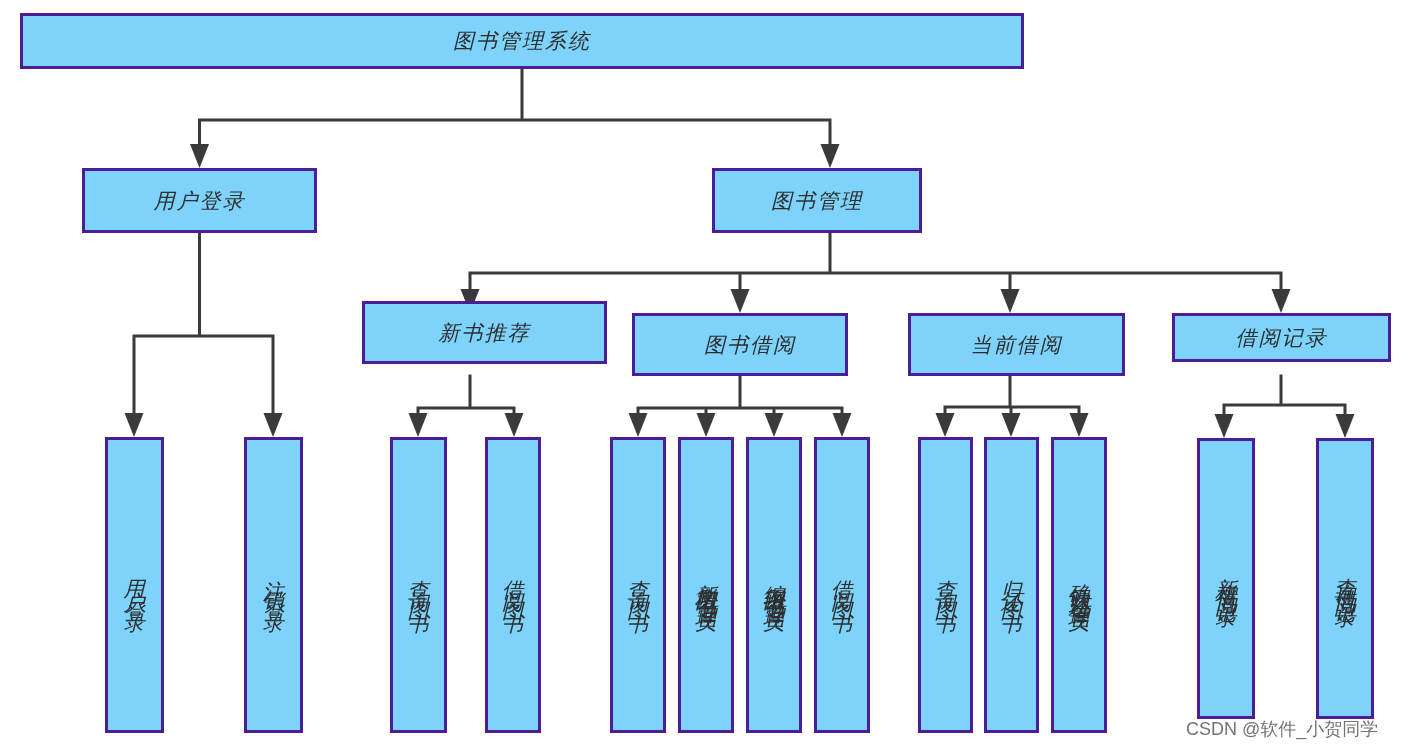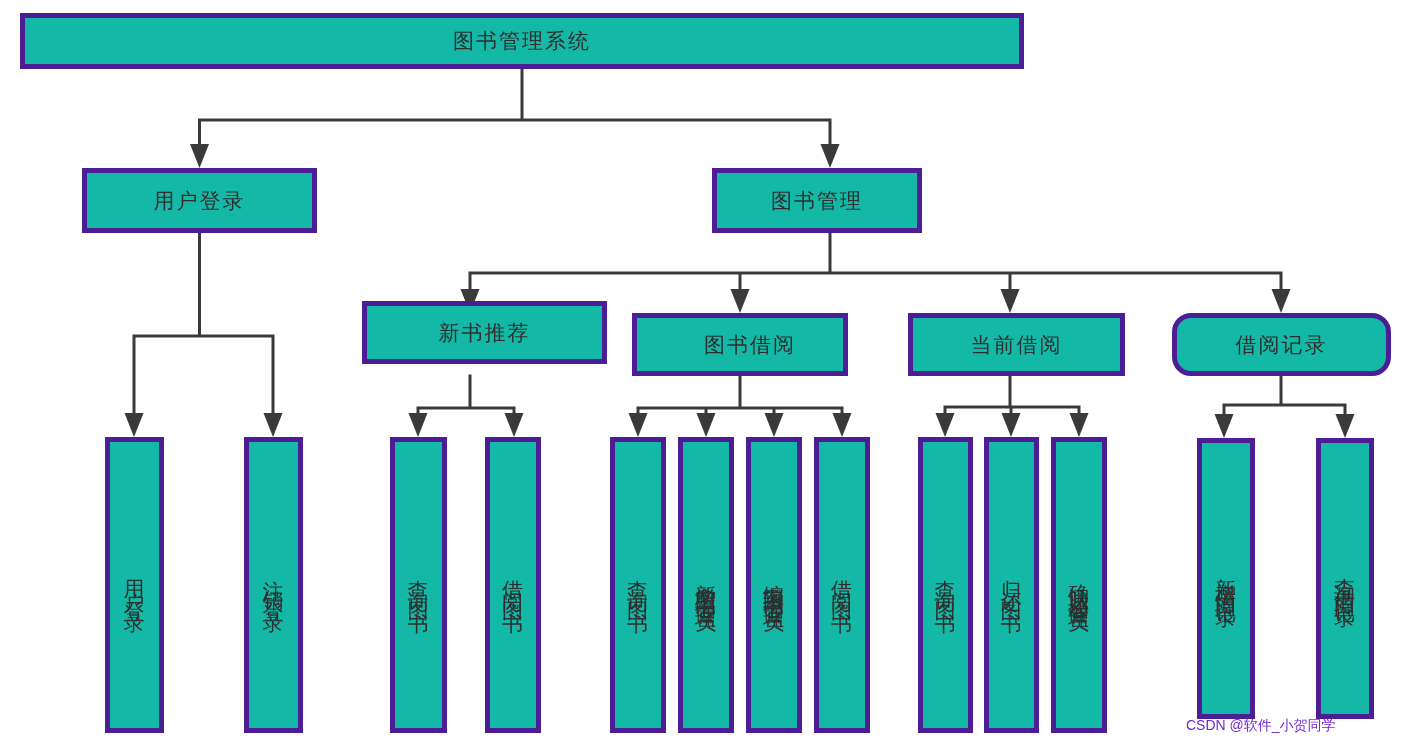--- a/index.html
+++ b/index.html
@@ -8,44 +8,45 @@
     width:1405px;height:747px;
     background:#ffffff;
     font-family:"Liberation Sans", sans-serif;
     color:#2e2e2e;
     overflow:hidden;
   }
   svg.wires{position:absolute;left:0;top:0;z-index:1;}
   .box{
     position:absolute;
     box-sizing:border-box;
-    border:5px solid #4c1d95;
-    background:#14b8a6;
+    border:3px solid #4c1d95;
+    background:#7dd3fc;
     display:flex;
     align-items:center;
     justify-content:center;
     font-size:21px;
     letter-spacing:2px;
     z-index:2;
+    font-style:italic;
   }
   .leaf .vtext{
     writing-mode:vertical-rl;
     text-orientation:mixed;
     font-size:21px;
     line-height:1;
   }
   .sp-wide{letter-spacing:11px;}
   .sp-mid{letter-spacing:6px;}
   .sp-tight{letter-spacing:4px;}
   .watermark{
     position:absolute;
     left:1186px;top:717px;
-    font-size:14px;
+    font-size:18px;
     letter-spacing:0;
-    color:#6d28d9;
+    color:#737373;
     z-index:3;
     white-space:nowrap;
   }
 </style>
 </head>
 <body>
 
 <div class="canvas">
 
   <svg class="wires" width="1405" height="747" viewBox="0 0 1405 747">
@@ -89,21 +90,21 @@
   </svg>
 
   <div class="box" style="left:20px;top:13px;width:1004px;height:56px;">图书管理系统</div>
 
   <div class="box" style="left:82px;top:168px;width:235px;height:65px;">用户登录</div>
   <div class="box" style="left:712px;top:168px;width:210px;height:65px;">图书管理</div>
 
   <div class="box" style="left:362px;top:301px;width:245px;height:63px;">新书推荐</div>
   <div class="box" style="left:632px;top:313px;width:216px;height:63px;padding-left:20px;">图书借阅</div>
   <div class="box" style="left:908px;top:313px;width:217px;height:63px;">当前借阅</div>
-  <div class="box" style="left:1172px;top:313px;width:219px;height:63px;border-radius:19px;">借阅记录</div>
+  <div class="box" style="left:1172px;top:313px;width:219px;height:49px;">借阅记录</div>
 
   <div class="box leaf" style="left:105px;top:437px;width:59px;height:296px;">
     <span class="vtext sp-wide">用户登录</span>
   </div>
   <div class="box leaf" style="left:244px;top:437px;width:59px;height:296px;">
     <span class="vtext sp-wide">注销登录</span>
   </div>
 
   <div class="box leaf" style="left:390px;top:437px;width:57px;height:296px;">
     <span class="vtext sp-wide">查询图书</span>

